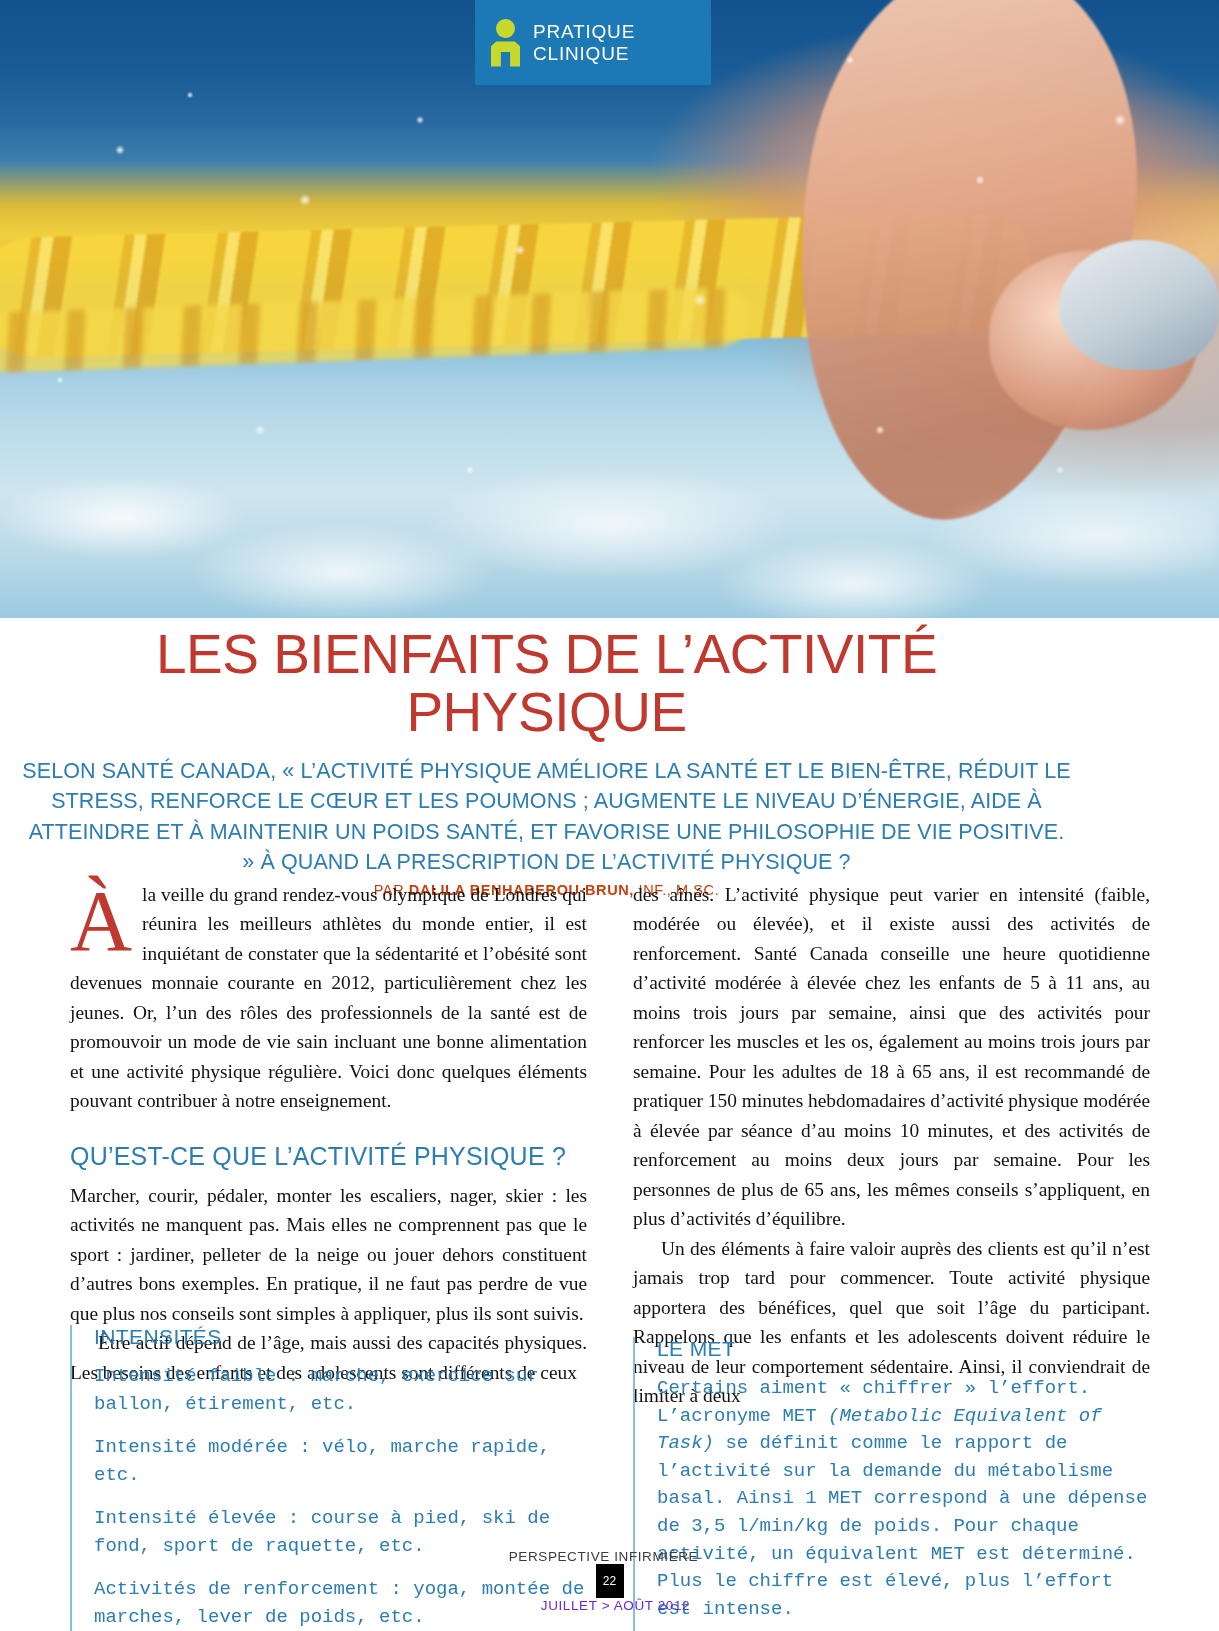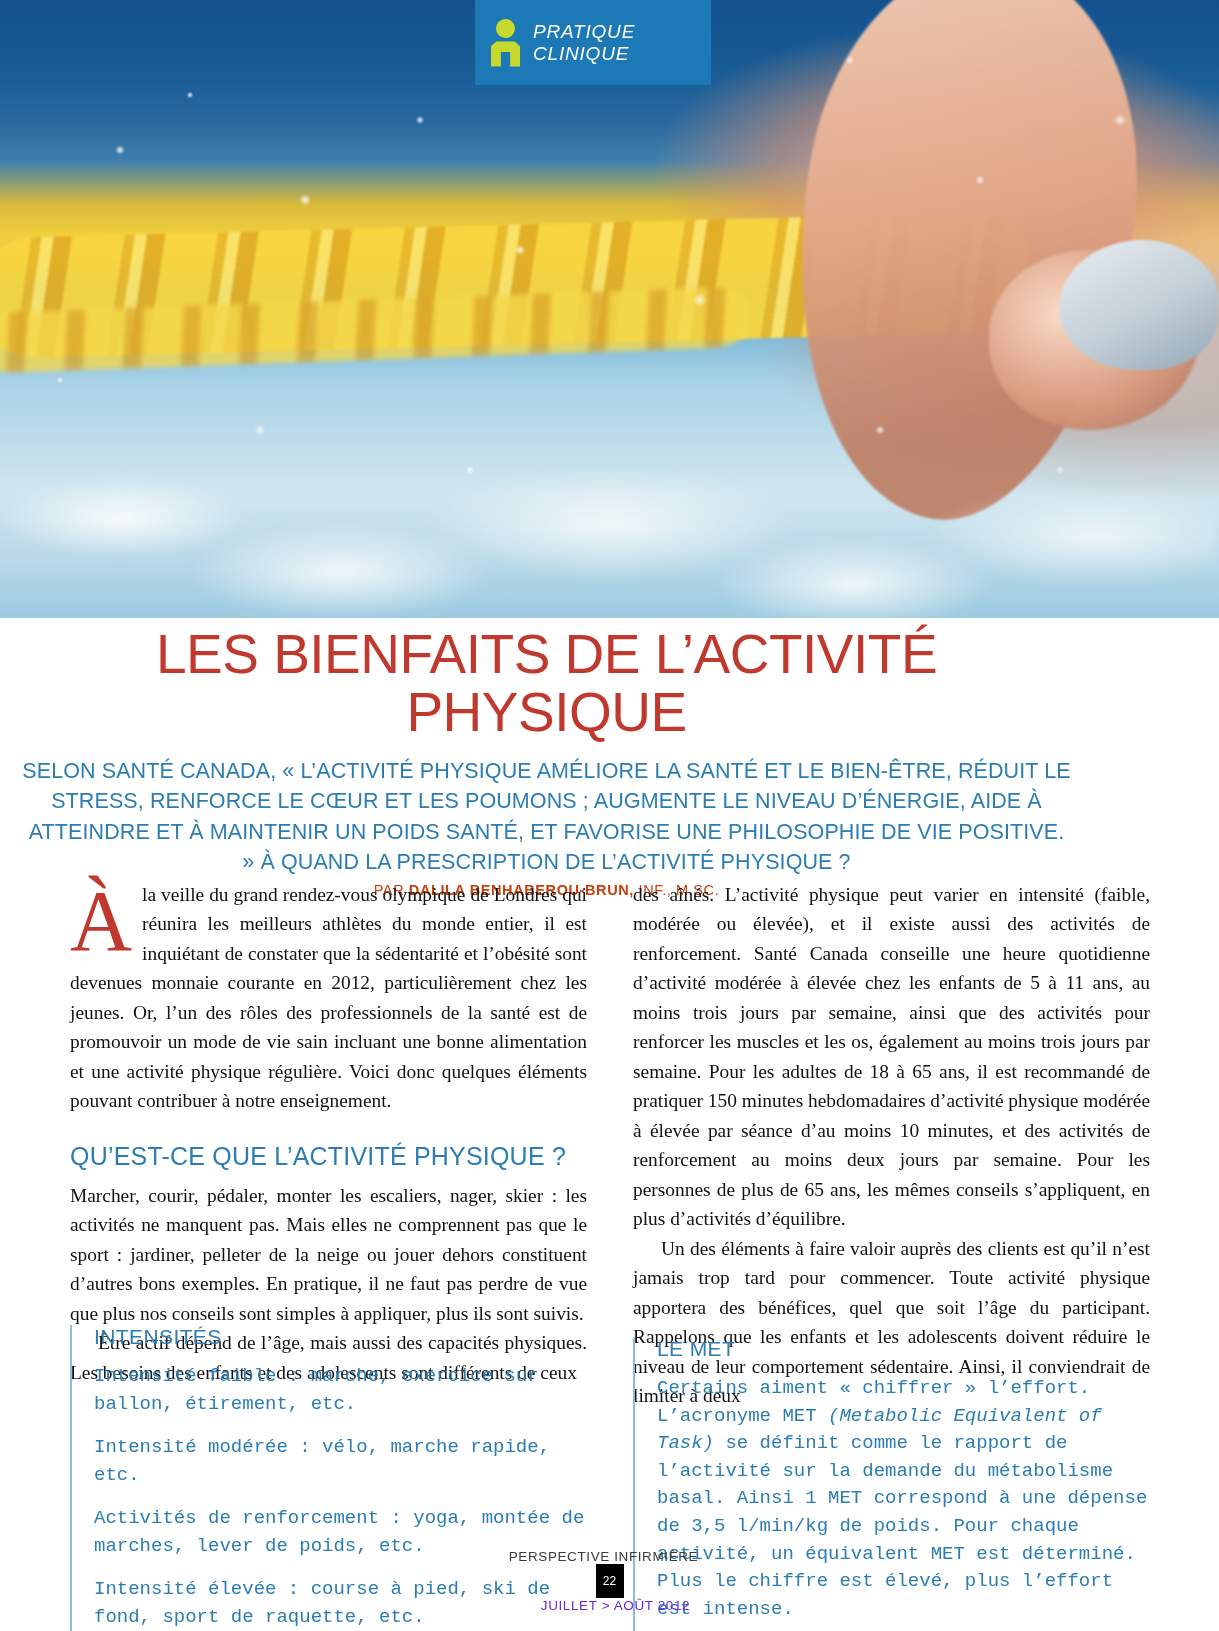--- a/index.html
+++ b/index.html
@@ -158,21 +158,20 @@
     border-radius: 4px 4px 0 0;
     clip-path: polygon(0 100%, 0 22%, 18% 4%, 82% 4%, 100% 22%, 100% 100%, 66% 100%, 66% 44%, 34% 44%, 34% 100%);
   }
   .tag-text {
     color: #ffffff;
     font-family: "Liberation Sans", sans-serif;
     font-size: 19px;
     letter-spacing: 0.8px;
     font-weight: 400;
     text-transform: uppercase;
-    font-style: italic;
   }
 
   
   .title-block {
     position: absolute;
     left: 0; top: 620px;
     width: 1093px;
   }
   h1.main-title {
     margin: 0;
@@ -356,22 +355,22 @@
     <p>des aînés. L’activité physique peut varier en intensité (faible, modérée ou élevée), et il existe aussi des activités de renforcement. Santé Canada conseille une heure quotidienne d’activité modérée à élevée chez les enfants de 5 à 11 ans, au moins trois jours par semaine, ainsi que des activités pour renforcer les muscles et les os, également au moins trois jours par semaine. Pour les adultes de 18 à 65 ans, il est recommandé de pratiquer 150 minutes hebdomadaires d’activité physique modérée à élevée par séance d’au moins 10 minutes, et des activités de renforcement au moins deux jours par semaine. Pour les personnes de plus de 65 ans, les mêmes conseils s’appliquent, en plus d’activités d’équilibre.</p>
     <p>Un des éléments à faire valoir auprès des clients est qu’il n’est jamais trop tard pour commencer. Toute activité physique apportera des bénéfices, quel que soit l’âge du participant. Rappelons que les enfants et les adolescents doivent réduire le niveau de leur comportement sédentaire. Ainsi, il conviendrait de limiter à deux</p>
   </div>
 </div>
 
 <div class="boxes">
   <div class="box">
     <h3>INTENSITÉS</h3>
     <p>Intensité faible : marche, exercice sur ballon, étirement, etc.</p>
     <p>Intensité modérée : vélo, marche rapide, etc.</p>
+    <p>Intensité élevée : course à pied, ski de fond, sport de raquette, etc.</p>
     <p>Activités de renforcement : yoga, montée de marches, lever de poids, etc.</p>
-    <p>Intensité élevée : course à pied, ski de fond, sport de raquette, etc.</p>
   </div>
   <div class="box met">
     <h3>LE MET</h3>
     <p><span>Certains aiment « chiffrer » l’effort. L’acronyme MET </span><em>(Metabolic Equivalent of Task)</em><span> se définit comme le rapport de l’activité sur la demande du métabolisme basal. Ainsi 1 MET correspond à une dépense de 3,5 l/min/kg de poids. Pour chaque activité, un équivalent MET est déterminé. Plus le chiffre est élevé, plus l’effort est intense.</span></p>
   </div>
 </div>
 
 <div class="footer">
   <div class="mag">PERSPECTIVE INFIRMIÈRE</div>
   <div class="pageno">22</div>

